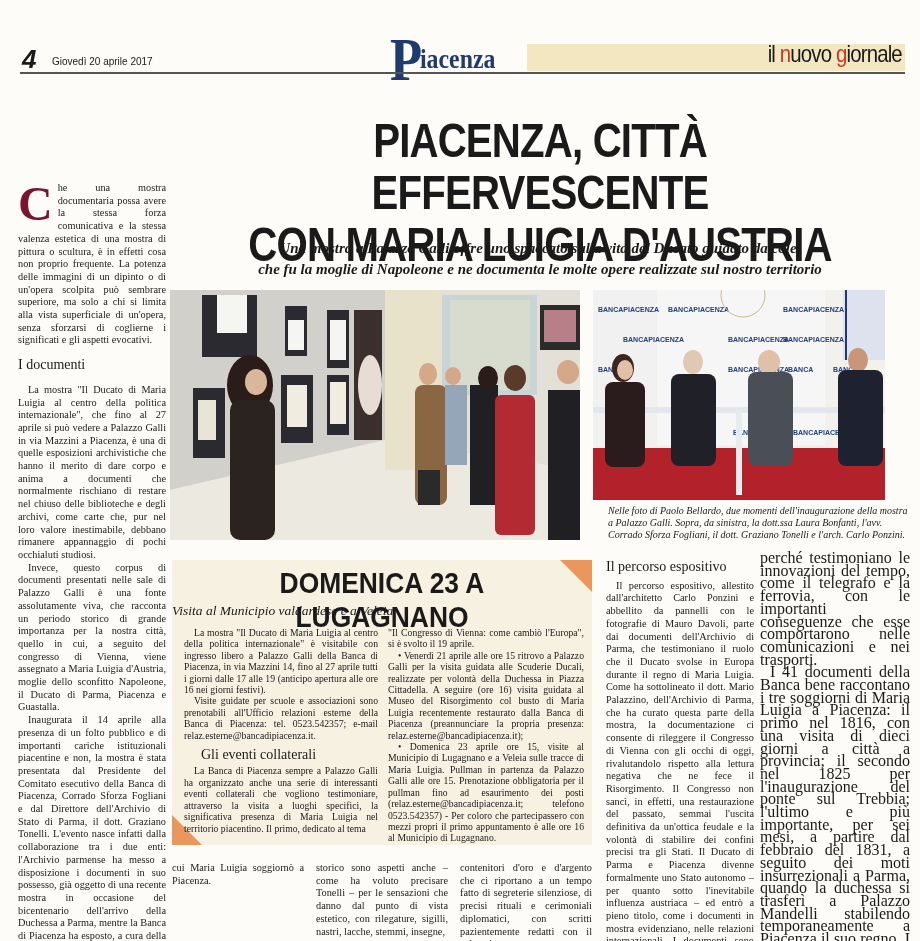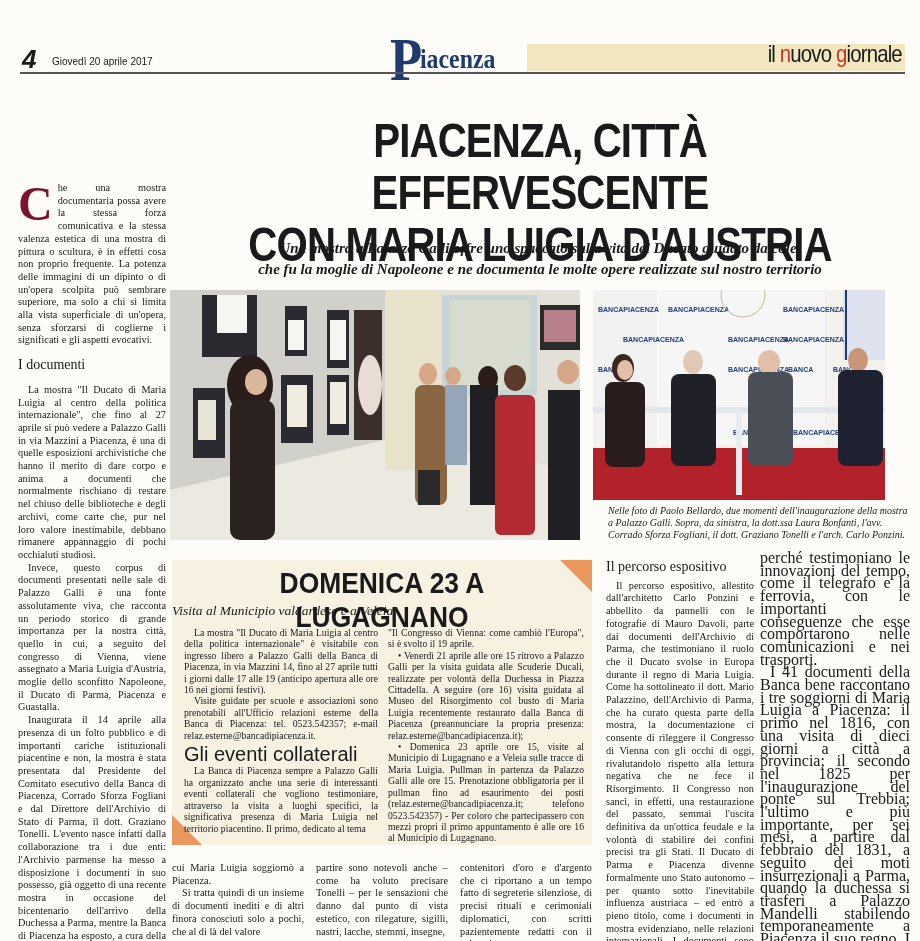--- a/index.html
+++ b/index.html
@@ -41,21 +41,21 @@
   
   .box { left: 172px; top: 560px; width: 420px; height: 285px; background: #f6f1e1; }
   .box-corner-tr { left: 560px; top: 560px; width: 0; height: 0; border-top: 32px solid #e9975c; border-left: 32px solid transparent; }
   .box-corner-bl { left: 172px; top: 815px; width: 0; height: 0; border-bottom: 30px solid #e9975c; border-right: 30px solid transparent; }
   .box-title { left: 172px; top: 566px; width: 420px; text-align: center; font-family: "Liberation Sans", sans-serif; font-weight: bold; font-size: 30px; line-height: 34px; transform: scaleX(0.88); transform-origin: center; }
   .box-sub { left: 172px; top: 603px; width: 420px; text-align: left; font-family: "Liberation Serif", serif; font-style: italic; font-size: 13.5px; }
   .box-col1 { left: 184px; top: 627px; width: 194px; font-size: 9.7px; line-height: 11.4px; text-align: justify; font-family: "Liberation Serif", serif; }
   .box-col2 { left: 388px; top: 627px; width: 196px; font-size: 9.7px; line-height: 11.4px; text-align: justify; font-family: "Liberation Serif", serif; }
   .box-col1 p, .box-col2 p { text-indent: 10px; }
   .box-col2 p.noind { text-indent: 0; }
-  .box h4 { font-family: Liberation Sans, sans-serif; font-weight: normal; font-size: 20px; margin: 8px 0 5px; }
+  .box h4 { font-family: Liberation Serif, serif; font-weight: normal; font-size: 14px; margin: 8px 17px 5px; }
 
   
   .bot-col { top: 862px; width: 132px; font-size: 10.3px; line-height: 12.7px; text-align: justify; font-family: "Liberation Serif", serif; }
   .bot-col p { text-indent: 10px; }
   .bot-col p.noind { text-indent: 0; }
 
   
   .col-r1 { left: 606px; top: 552px; width: 148px; font-size: 10.3px; line-height: 12.7px; text-align: justify; font-family: "Liberation Serif", serif; }
   .col-r2 { left: 760px; top: 552px; width: 150px; font-size: 16px; line-height: 12.7px; text-align: justify; font-family: "Liberation Serif", serif; }
   .col-r1 p, .col-r2 p { text-indent: 10px; }
@@ -183,24 +183,23 @@
   <p>La Banca di Piacenza sempre a Palazzo Galli ha organizzato anche una serie di interessanti eventi collaterali che vogliono testimoniare, attraverso la visita a luoghi specifici, la significativa presenza di Maria Luigia nel territorio piacentino. Il primo, dedicato al tema</p>
 </div>
 <div class="abs box-col2">
   <p class="noind">"Il Congresso di Vienna: come cambiò l'Europa", si è svolto il 19 aprile.</p>
   <p>• Venerdì 21 aprile alle ore 15 ritrovo a Palazzo Galli per la visita guidata alle Scuderie Ducali, realizzate per volontà della Duchessa in Piazza Cittadella. A seguire (ore 16) visita guidata al Museo del Risorgimento col busto di Maria Luigia recentemente restaurato dalla Banca di Piacenza (preannunciare la propria presenza: relaz.esterne@bancadipiacenza.it);</p>
   <p>• Domenica 23 aprile ore 15, visite al Municipio di Lugagnano e a Veleia sulle tracce di Maria Luigia. Pullman in partenza da Palazzo Galli alle ore 15. Prenotazione obbligatoria per il pullman fino ad esaurimento dei posti (relaz.esterne@bancadipiacenza.it; telefono 0523.542357) - Per coloro che partecipassero con mezzi propri il primo appuntamento è alle ore 16 al Municipio di Lugagnano.</p>
 </div>
 
 <div class="abs bot-col" style="left:172px;">
   <p class="noind">cui Maria Luigia soggiornò a Piacenza.</p>
-  <p>Si tratta quindi di un insieme di documenti inediti e di altri finora conosciuti solo a pochi, che al di là del valore</p>
 </div>
 <div class="abs bot-col" style="left:316px;">
-  <p class="noind">partire sono notevoli anche – come ha voluto precisare Tonelli – per le sensazioni che danno dal punto di vista estetico, con rilegature, sigilli, nastri, lacche, stemmi, insegne,</p>
+  <p class="noind">storico sono aspetti anche – come ha voluto precisare Tonelli – per le sensazioni che danno dal punto di vista estetico, con rilegature, sigilli, nastri, lacche, stemmi, insegne,</p>
 </div>
 <div class="abs bot-col" style="left:460px;">
   <p class="noind">contenitori d'oro e d'argento che ci riportano a un tempo fatto di segreterie silenziose, di precisi rituali e cerimoniali diplomatici, con scritti pazientemente redatti con il calamaio.</p>
 </div>
 
 <div class="abs col-r1">
   <h3>Il percorso espositivo</h3>
   <p>Il percorso espositivo, allestito dall'architetto Carlo Ponzini e abbellito da pannelli con le fotografie di Mauro Davoli, parte dai documenti dell'Archivio di Parma, che testimoniano il ruolo che il Ducato svolse in Europa durante il regno di Maria Luigia. Come ha sottolineato il dott. Mario Palazzino, dell'Archivio di Parma, che ha curato questa parte della mostra, la documentazione ci consente di rileggere il Congresso di Vienna con gli occhi di oggi, rivalutandolo rispetto alla lettura negativa che ne fece il Risorgimento. Il Congresso non sancì, in effetti, una restaurazione del passato, semmai l'uscita definitiva da un'ottica feudale e la volontà di stabilire dei confini precisi tra gli Stati. Il Ducato di Parma e Piacenza divenne formalmente uno Stato autonomo – per quanto sotto l'inevitabile influenza austriaca – ed entrò a pieno titolo, come i documenti in mostra evidenziano, nelle relazioni internazionali. I documenti sono altresì importanti</p>
 </div>
 <div class="abs col-r2">

